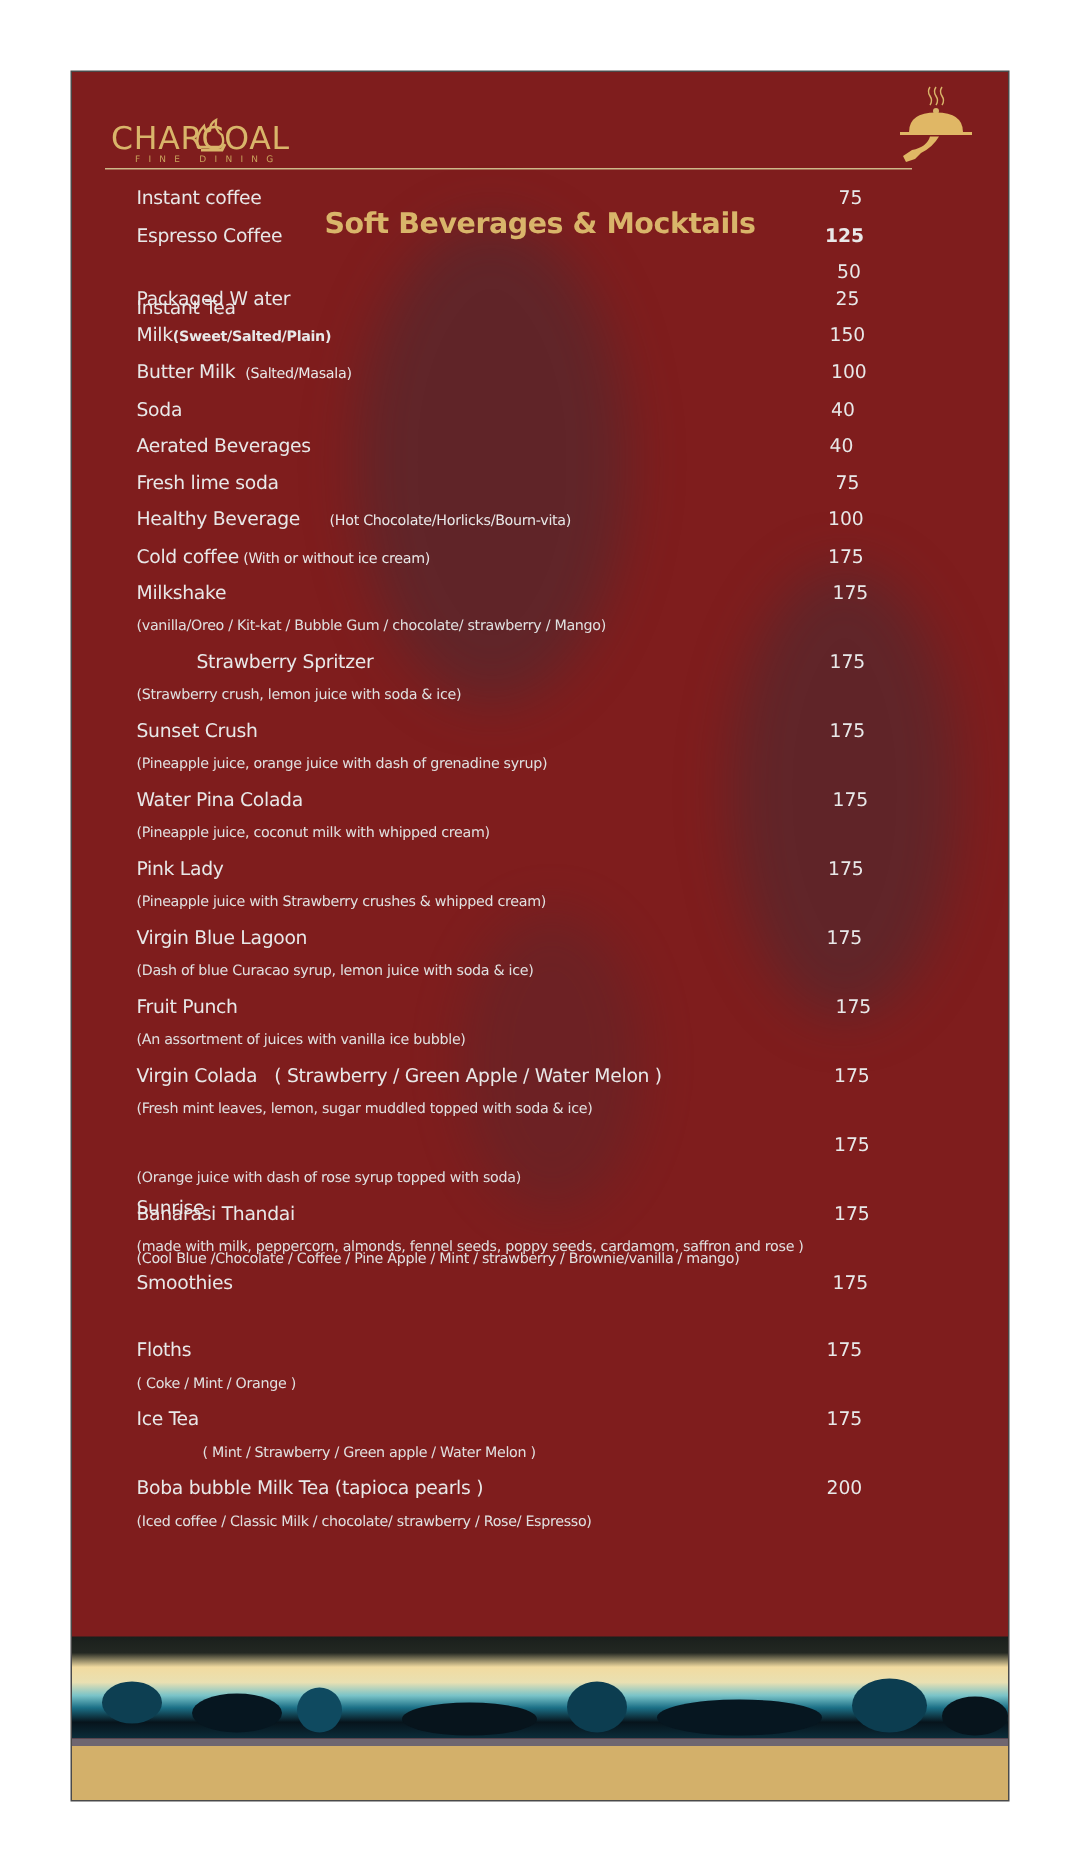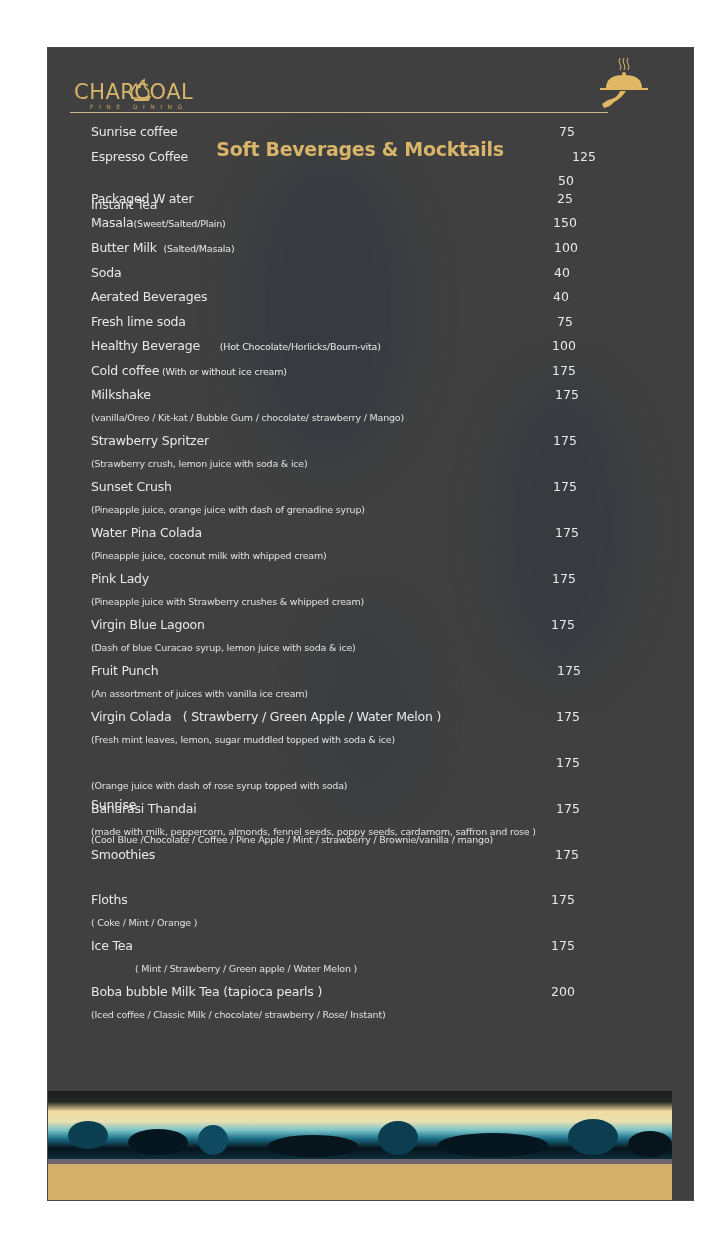--- a/index.html
+++ b/index.html
@@ -1,17 +1,17 @@
 <!DOCTYPE html>
 <html><head>
 <meta charset="utf-8">
 <style>
   html, body { margin:0; padding:0; background:#ffffff; }
   body { width:720px; height:1248px; position:relative; overflow:hidden; font-family:"Liberation Sans", sans-serif; }
-  .page { position:absolute; left:48px; top:48px; width:624px; height:1152px; background:#404040; box-shadow:0 0 0 1px #4a4a4a; overflow:hidden;padding-left:21px; }
+  .page { position:absolute; left:48px; top:48px; width:624px; height:1152px; background:#7f1d1d; box-shadow:0 0 0 1px #4a4a4a; overflow:hidden; }
   .smoke { position:absolute; border-radius:50%; filter:blur(18px); background:rgba(40,52,64,0.35); }
   .logo { position:absolute; left:26px; top:32px; color:#d9b56a; }
   .logo-main { font-size:21px; letter-spacing:0.5px; font-family:"DejaVu Sans", sans-serif; }
   .logo-sub { font-size:6px; letter-spacing:5.5px; margin-left:16px; margin-top:-1px; color:#c9a45c; font-family:"DejaVu Sans", sans-serif; }
   .header-line { position:absolute; left:22px; top:64px; width:538px; height:1px; background:#cdb88a; }
   .cloche { position:absolute; left:548px; top:6px; width:60px; height:60px; }
   .title { position:absolute; left:0; width:624px; top:90px; text-align:center; color:#d9b56a; font-weight:bold; font-size:19px; font-family:"DejaVu Sans", sans-serif; letter-spacing:-0.3px; }
   .row { position:absolute; left:43px; color:#e8e8e8; font-size:12.5px; font-family:"DejaVu Sans", sans-serif; white-space:nowrap; letter-spacing:-0.2px; }
   .row .sub { font-size:9.5px; }
   .desc { position:absolute; left:43px; color:#e0e0e0; font-size:9.5px; font-family:"DejaVu Sans", sans-serif; white-space:nowrap; letter-spacing:-0.2px; }
@@ -48,84 +48,84 @@
     <path d="M32 4 q-2 3 0 6 q2 3 0 6" fill="none" stroke="#d9b56a" stroke-width="1"></path>
     <circle cx="28" cy="20" r="2" fill="#d9b56a"></circle>
     <path d="M10 34 Q10 21 28 21 Q46 21 46 34 Z" fill="#e0b765"></path>
     <rect x="4" y="34" width="48" height="2" fill="#e0b765"></rect>
     <path d="M30 37 Q26 44 18 48 L14 52 L8 54 L6 50 L12 46 Q22 44 24 37 Z" fill="#e0b765"></path>
   </svg>
 
   <div class="title">Soft Beverages &amp; Mocktails</div>
 
   <div id="items">
-      <div class="row" style="top: 76px;"><span>Sunrise coffee</span></div>
+      <div class="row" style="top: 76px;"><span>Instant coffee</span></div>
       <div class="price" style="top: 76px; left: 511px;">75</div>
       <div class="row" style="top: 101px;"><span>Espresso Coffee</span></div>
-      <div class="price" style="top: 101px; left: 524px;">125</div>
+      <div class="price" style="top: 101px; left: 502px; font-weight: bold;">125</div>
       <div class="row" style="top: 125px; margin-top: 24px;"><span>Instant Tea</span></div>
       <div class="price" style="top: 125px; left: 510px;">50</div>
       <div class="row" style="top: 143px;"><span>Packaged W ater</span></div>
       <div class="price" style="top: 143px; left: 509px; text-align: right;">25</div>
-      <div class="row" style="top: 167px;"><span>Masala</span><span class="sub" style="white-space: pre;">(Sweet/Salted/Plain)</span></div>
+      <div class="row" style="top: 167px;"><span>Milk</span><span class="sub" style="white-space: pre; font-weight: bold;">(Sweet/Salted/Plain)</span></div>
       <div class="price" style="top: 167px; left: 505px;">150</div>
       <div class="row" style="top: 192px;"><span>Butter Milk </span><span class="sub" style="white-space: pre;"> (Salted/Masala)</span></div>
       <div class="price" style="top: 192px; left: 506px;">100</div>
       <div class="row" style="top: 217px;"><span>Soda</span></div>
       <div class="price" style="top: 217px; left: 506px;">40</div>
       <div class="row" style="top: 241px;"><span>Aerated Beverages</span></div>
       <div class="price" style="top: 241px; left: 505px;">40</div>
       <div class="row" style="top: 266px;"><span>Fresh lime soda</span></div>
       <div class="price" style="top: 266px; left: 509px;">75</div>
       <div class="row" style="top: 290px;"><span>Healthy Beverage</span><span class="sub" style="white-space: pre;">       (Hot Chocolate/Horlicks/Bourn-vita)</span></div>
       <div class="price" style="top: 290px; left: 504px;">100</div>
       <div class="row" style="top: 315px;"><span>Cold coffee</span><span class="sub" style="white-space: pre;"> (With or without ice cream)</span></div>
       <div class="price" style="top: 315px; left: 504px;">175</div>
       <div class="row" style="top: 339px;"><span>Milkshake</span></div>
       <div class="price" style="top: 339px; left: 507px;">175</div>
       <div class="desc" style="top: 364px;">(vanilla/Oreo / Kit-kat / Bubble Gum / chocolate/ strawberry / Mango)</div>
-      <div class="row" style="top: 385px;"><span>Strawberry  Spritzer</span></div>
+      <div class="row" style="top: 385px; margin-left: 40px;"><span>Strawberry  Spritzer</span></div>
       <div class="price" style="top: 385px; left: 505px;">175</div>
       <div class="desc" style="top: 410px;">(Strawberry crush, lemon juice with soda &amp; ice)</div>
       <div class="row" style="top: 431px;"><span>Sunset Crush</span></div>
       <div class="price" style="top: 431px; left: 505px;">175</div>
       <div class="desc" style="top: 456px;">(Pineapple juice, orange juice with dash of grenadine syrup)</div>
       <div class="row" style="top: 477px;"><span>Water  Pina Colada</span></div>
       <div class="price" style="top: 477px; left: 507px;">175</div>
       <div class="desc" style="top: 502px;">(Pineapple juice, coconut milk with whipped cream)</div>
       <div class="row" style="top: 523px;"><span>Pink Lady</span></div>
       <div class="price" style="top: 523px; left: 504px;">175</div>
       <div class="desc" style="top: 548px;">(Pineapple juice with Strawberry crushes &amp; whipped cream)</div>
       <div class="row" style="top: 569px;"><span>Virgin Blue Lagoon</span></div>
       <div class="price" style="top: 569px; left: 503px;">175</div>
       <div class="desc" style="top: 594px;">(Dash of blue Curacao syrup, lemon juice with soda &amp; ice)</div>
       <div class="row" style="top: 615px;"><span>Fruit Punch</span></div>
       <div class="price" style="top: 615px; left: 509px;">175</div>
-      <div class="desc" style="top: 640px;">(An assortment of juices with vanilla ice cream)</div>
+      <div class="desc" style="top: 640px;">(An assortment of juices with vanilla ice bubble)</div>
       <div class="row" style="top: 661px;"><span>Virgin Colada</span><span class="" style="white-space: pre;">   ( Strawberry / Green Apple / Water Melon )</span></div>
       <div class="price" style="top: 661px; left: 508px;">175</div>
       <div class="desc" style="top: 686px;">(Fresh mint leaves, lemon, sugar muddled topped with soda &amp; ice)</div>
       <div class="row" style="top: 707px; margin-top: 42px;"><span>Sunrise</span></div>
       <div class="price" style="top: 707px; left: 508px;">175</div>
       <div class="desc" style="top: 732px;">(Orange juice with dash of rose syrup topped with soda)</div>
       <div class="row" style="top: 753px;"><span>Banarasi Thandai</span></div>
       <div class="price" style="top: 753px; left: 508px;">175</div>
       <div class="desc" style="top: 778px;">(made with milk, peppercorn, almonds, fennel seeds, poppy seeds, cardamom, saffron and rose )</div>
       <div class="row" style="top: 799px;"><span>Smoothies</span></div>
       <div class="price" style="top: 799px; left: 507px;">175</div>
       <div class="desc" style="top: 786px;">(Cool Blue /Chocolate / Coffee / Pine Apple / Mint / strawberry / Brownie/vanilla / mango)</div>
       <div class="row" style="top: 844px;"><span>Floths</span></div>
       <div class="price" style="top: 844px; left: 503px;">175</div>
       <div class="desc" style="top: 869px;">( Coke / Mint / Orange )</div>
       <div class="row" style="top: 890px;"><span>Ice Tea</span></div>
       <div class="price" style="top: 890px; left: 503px;">175</div>
       <div class="desc" style="top: 915px; margin-left: 44px;">( Mint / Strawberry / Green apple / Water Melon )</div>
       <div class="row" style="top: 936px;"><span>Boba bubble Milk Tea</span><span class="" style="white-space: pre;"> (tapioca pearls )</span></div>
       <div class="price" style="top: 936px; left: 503px;">200</div>
-      <div class="desc" style="top: 961px;">(Iced coffee / Classic Milk / chocolate/ strawberry / Rose/ Instant)</div>
+      <div class="desc" style="top: 961px;">(Iced coffee / Classic Milk / chocolate/ strawberry / Rose/ Espresso)</div>
     </div>
 
   <div class="splash">
     <div class="splash-dot" style="left:20px;top:30px;width:40px;height:28px;background:#0d3f52;"></div>
     <div class="splash-dot" style="left:80px;top:38px;width:60px;height:26px;background:#061620;"></div>
     <div class="splash-dot" style="left:150px;top:34px;width:30px;height:30px;background:#0f4a60;"></div>
     <div class="splash-dot" style="left:220px;top:44px;width:90px;height:22px;background:#07141c;"></div>
     <div class="splash-dot" style="left:330px;top:30px;width:40px;height:34px;background:#0c3d50;"></div>
     <div class="splash-dot" style="left:390px;top:42px;width:110px;height:24px;background:#061620;"></div>
     <div class="splash-dot" style="left:520px;top:28px;width:50px;height:36px;background:#0c3d50;"></div>

